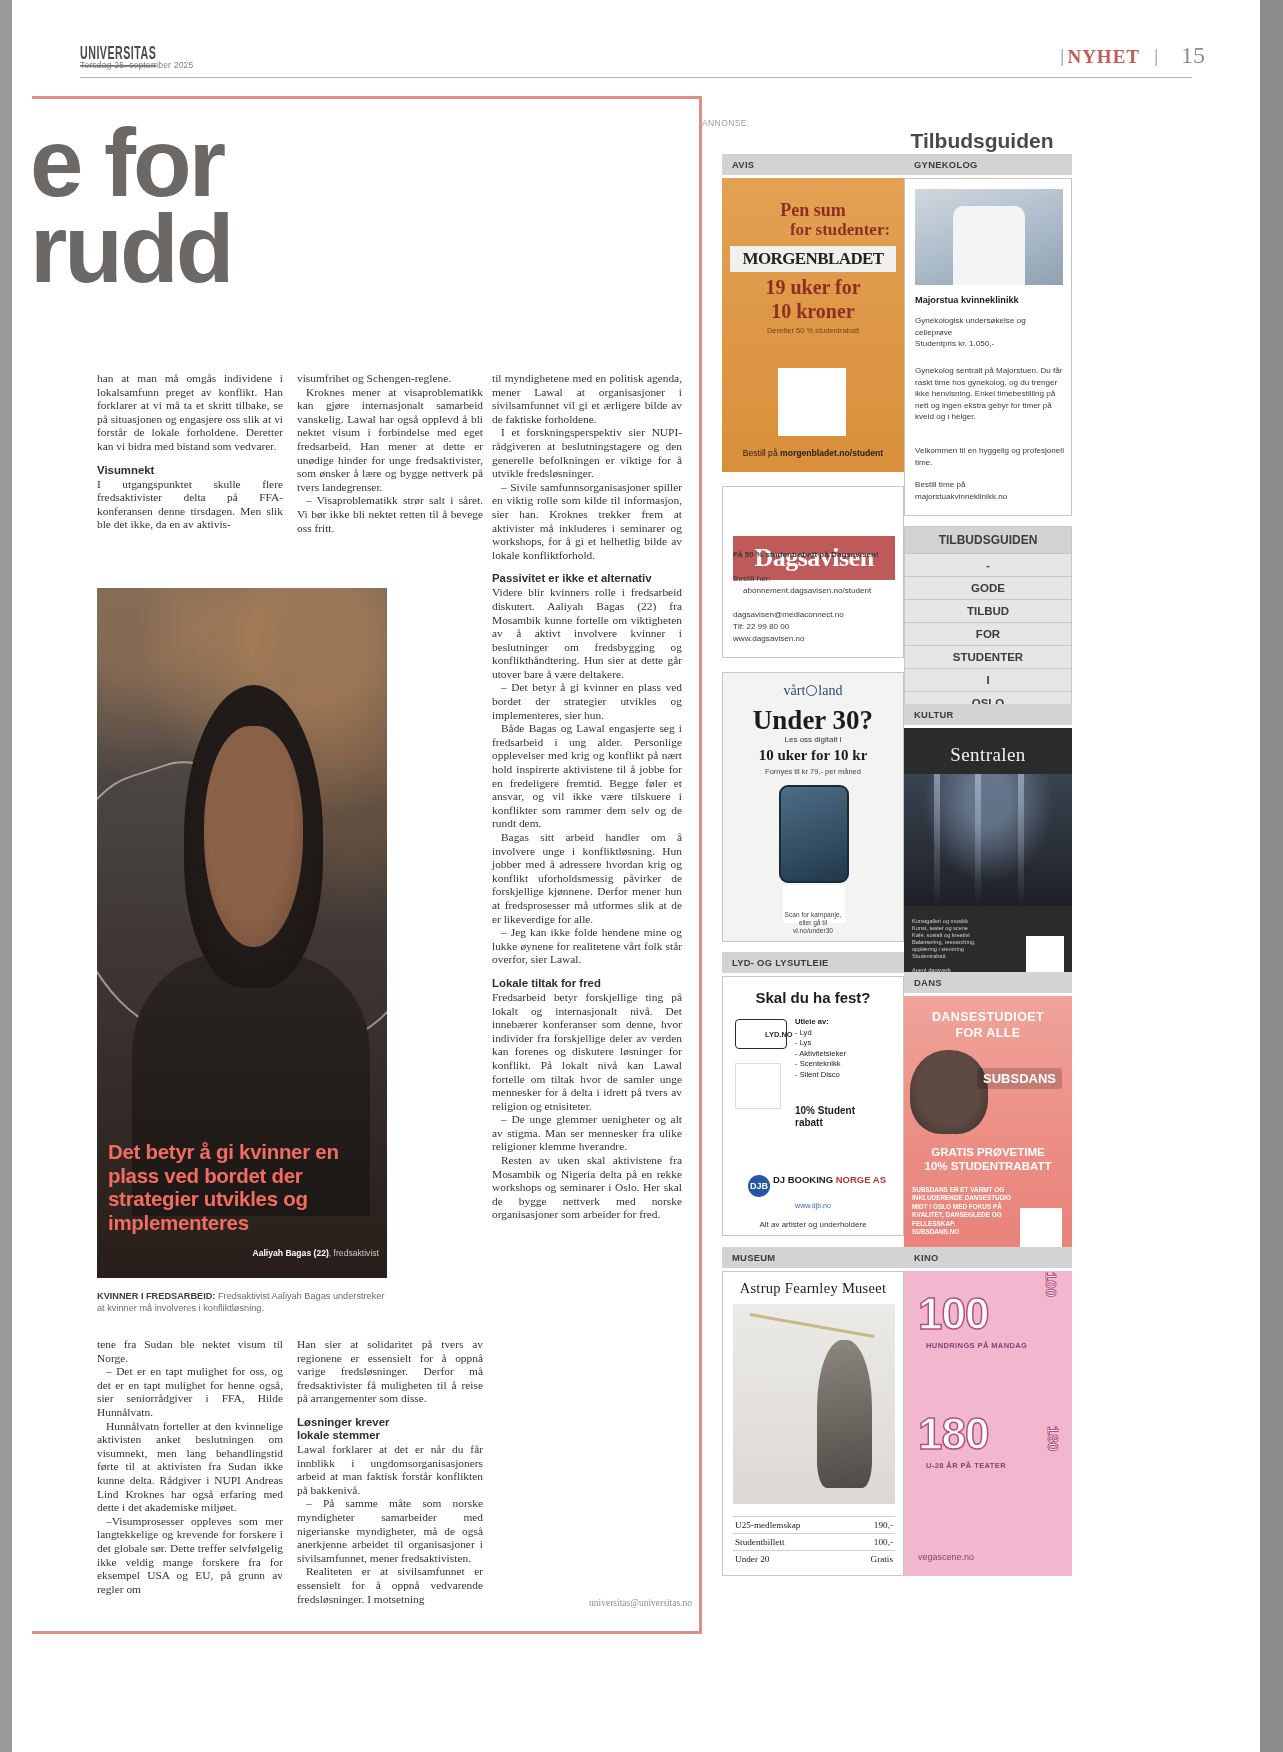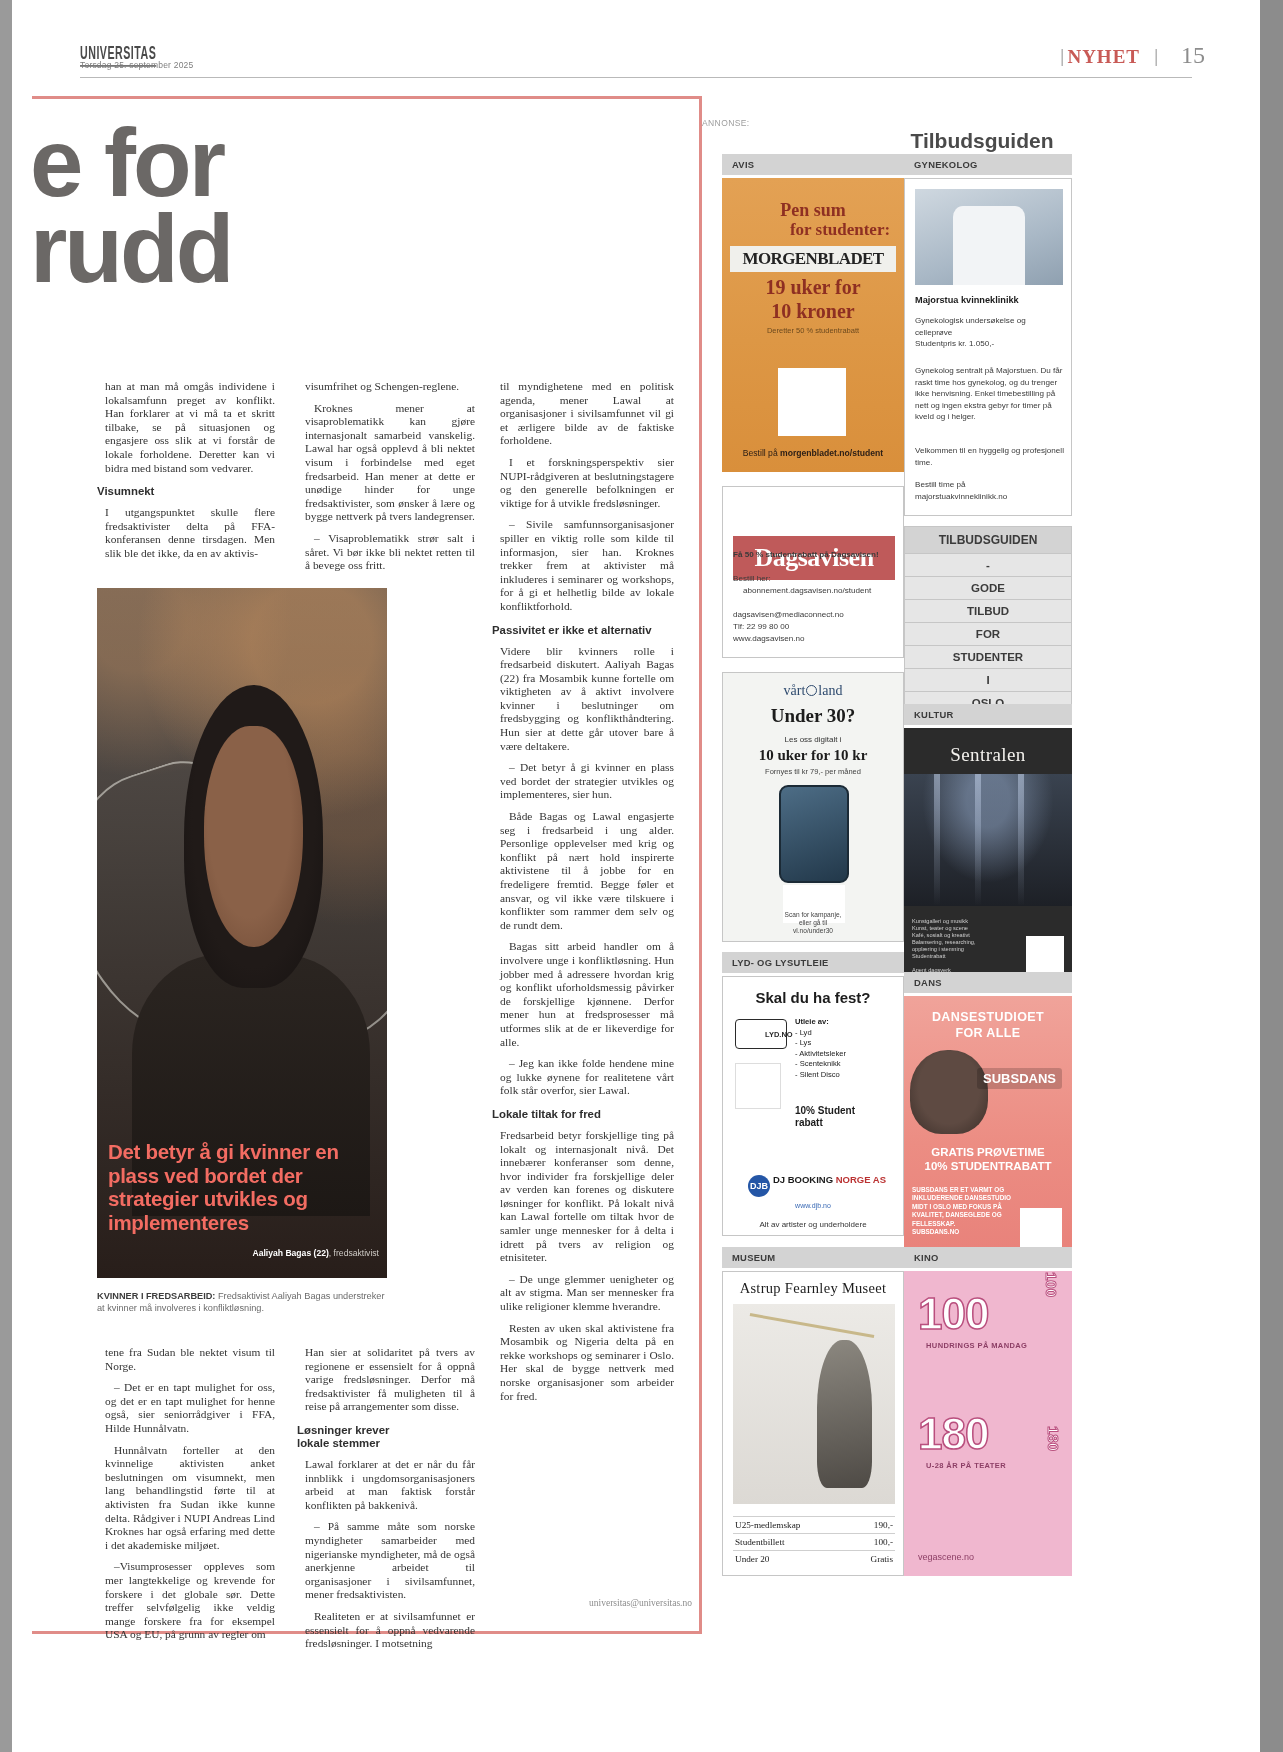--- a/index.html
+++ b/index.html
@@ -71,21 +71,21 @@
   
   .bodycol {
     position: absolute;
     font-family: "Liberation Serif", serif;
     font-size: 11.4px;
     line-height: 13.6px;
     color: #333333;
     text-align: justify;
     hyphens: manual;
   }
-  .bodycol p { margin: 8px; text-indent: 9px; }
+  .bodycol p { margin: 0; text-indent: 9px; }
   .bodycol p.first { text-indent: 0; }
   .bodycol h3 {
     font-family: "Liberation Sans", sans-serif;
     font-size: 11.4px; font-weight: bold; color: #2e2e2e;
     margin: 10px 0 1px 0; line-height: 13px; text-align: left;
   }
   #col1 { left: 85px; top: 372px; width: 186px; }
   #col2 { left: 285px; top: 372px; width: 186px; }
   #col3 { left: 480px; top: 372px; width: 190px; }
   #col1b { left: 85px; top: 1338px; width: 186px; }
@@ -207,21 +207,21 @@
      font-family:"Liberation Serif",serif; font-weight:bold; font-size:26px; color:#fff; letter-spacing:-0.5px;}
   #ad-dags .dtxt { position:absolute; left:10px; font-family:"Liberation Sans",sans-serif; font-size:8.1px; color:#3a3a3a; line-height:11px;}
 
   
   #ad-vart { left: 20px; top: 576px; width: 182px; height: 270px; background:#f3f4f2; }
   #ad-vart .vl { position:absolute; left:0; top:10px; width:100%; text-align:center;
      font-family:"Liberation Serif",serif; font-size:14px; color:#2e4a6e; }
   #ad-vart .vl .glob { display:inline-block; width:11px; height:11px; border-radius:50%;
      border:1.4px solid #2e4a6e; vertical-align:-1px; margin:0 1px;}
   #ad-vart .u30 { position:absolute; left:0; top:32px; width:100%; text-align:center;
-     font-family:"Liberation Serif",serif; font-weight:bold; font-size:19px; color:#1c1c1c;}
+     font-family:"Liberation Serif",serif; font-weight:bold; font-size:27px; color:#1c1c1c;}
   #ad-vart .s1 { position:absolute; left:0; top:62px; width:100%; text-align:center; font-size:8px; color:#333;}
   #ad-vart .s2 { position:absolute; left:0; top:74px; width:100%; text-align:center;
      font-family:"Liberation Serif",serif; font-weight:bold; font-size:15px; color:#1c1c1c;}
   #ad-vart .s3 { position:absolute; left:0; top:94px; width:100%; text-align:center; font-size:7.5px; color:#444;}
   #ad-vart .phone { position:absolute; left:56px; top:112px; width:70px; height:98px;
      background:linear-gradient(160deg,#4d6d86,#22384a); border-radius:9px; border:2px solid #1b2a36;}
   #ad-vart .qr2 { position:absolute; left:60px; top:212px; width:62px; height:38px; background:#fff; }
   #ad-vart .s4 { position:absolute; left:0; bottom:6px; width:100%; text-align:center; font-size:6.6px; color:#444; line-height:8px;}
 
   

